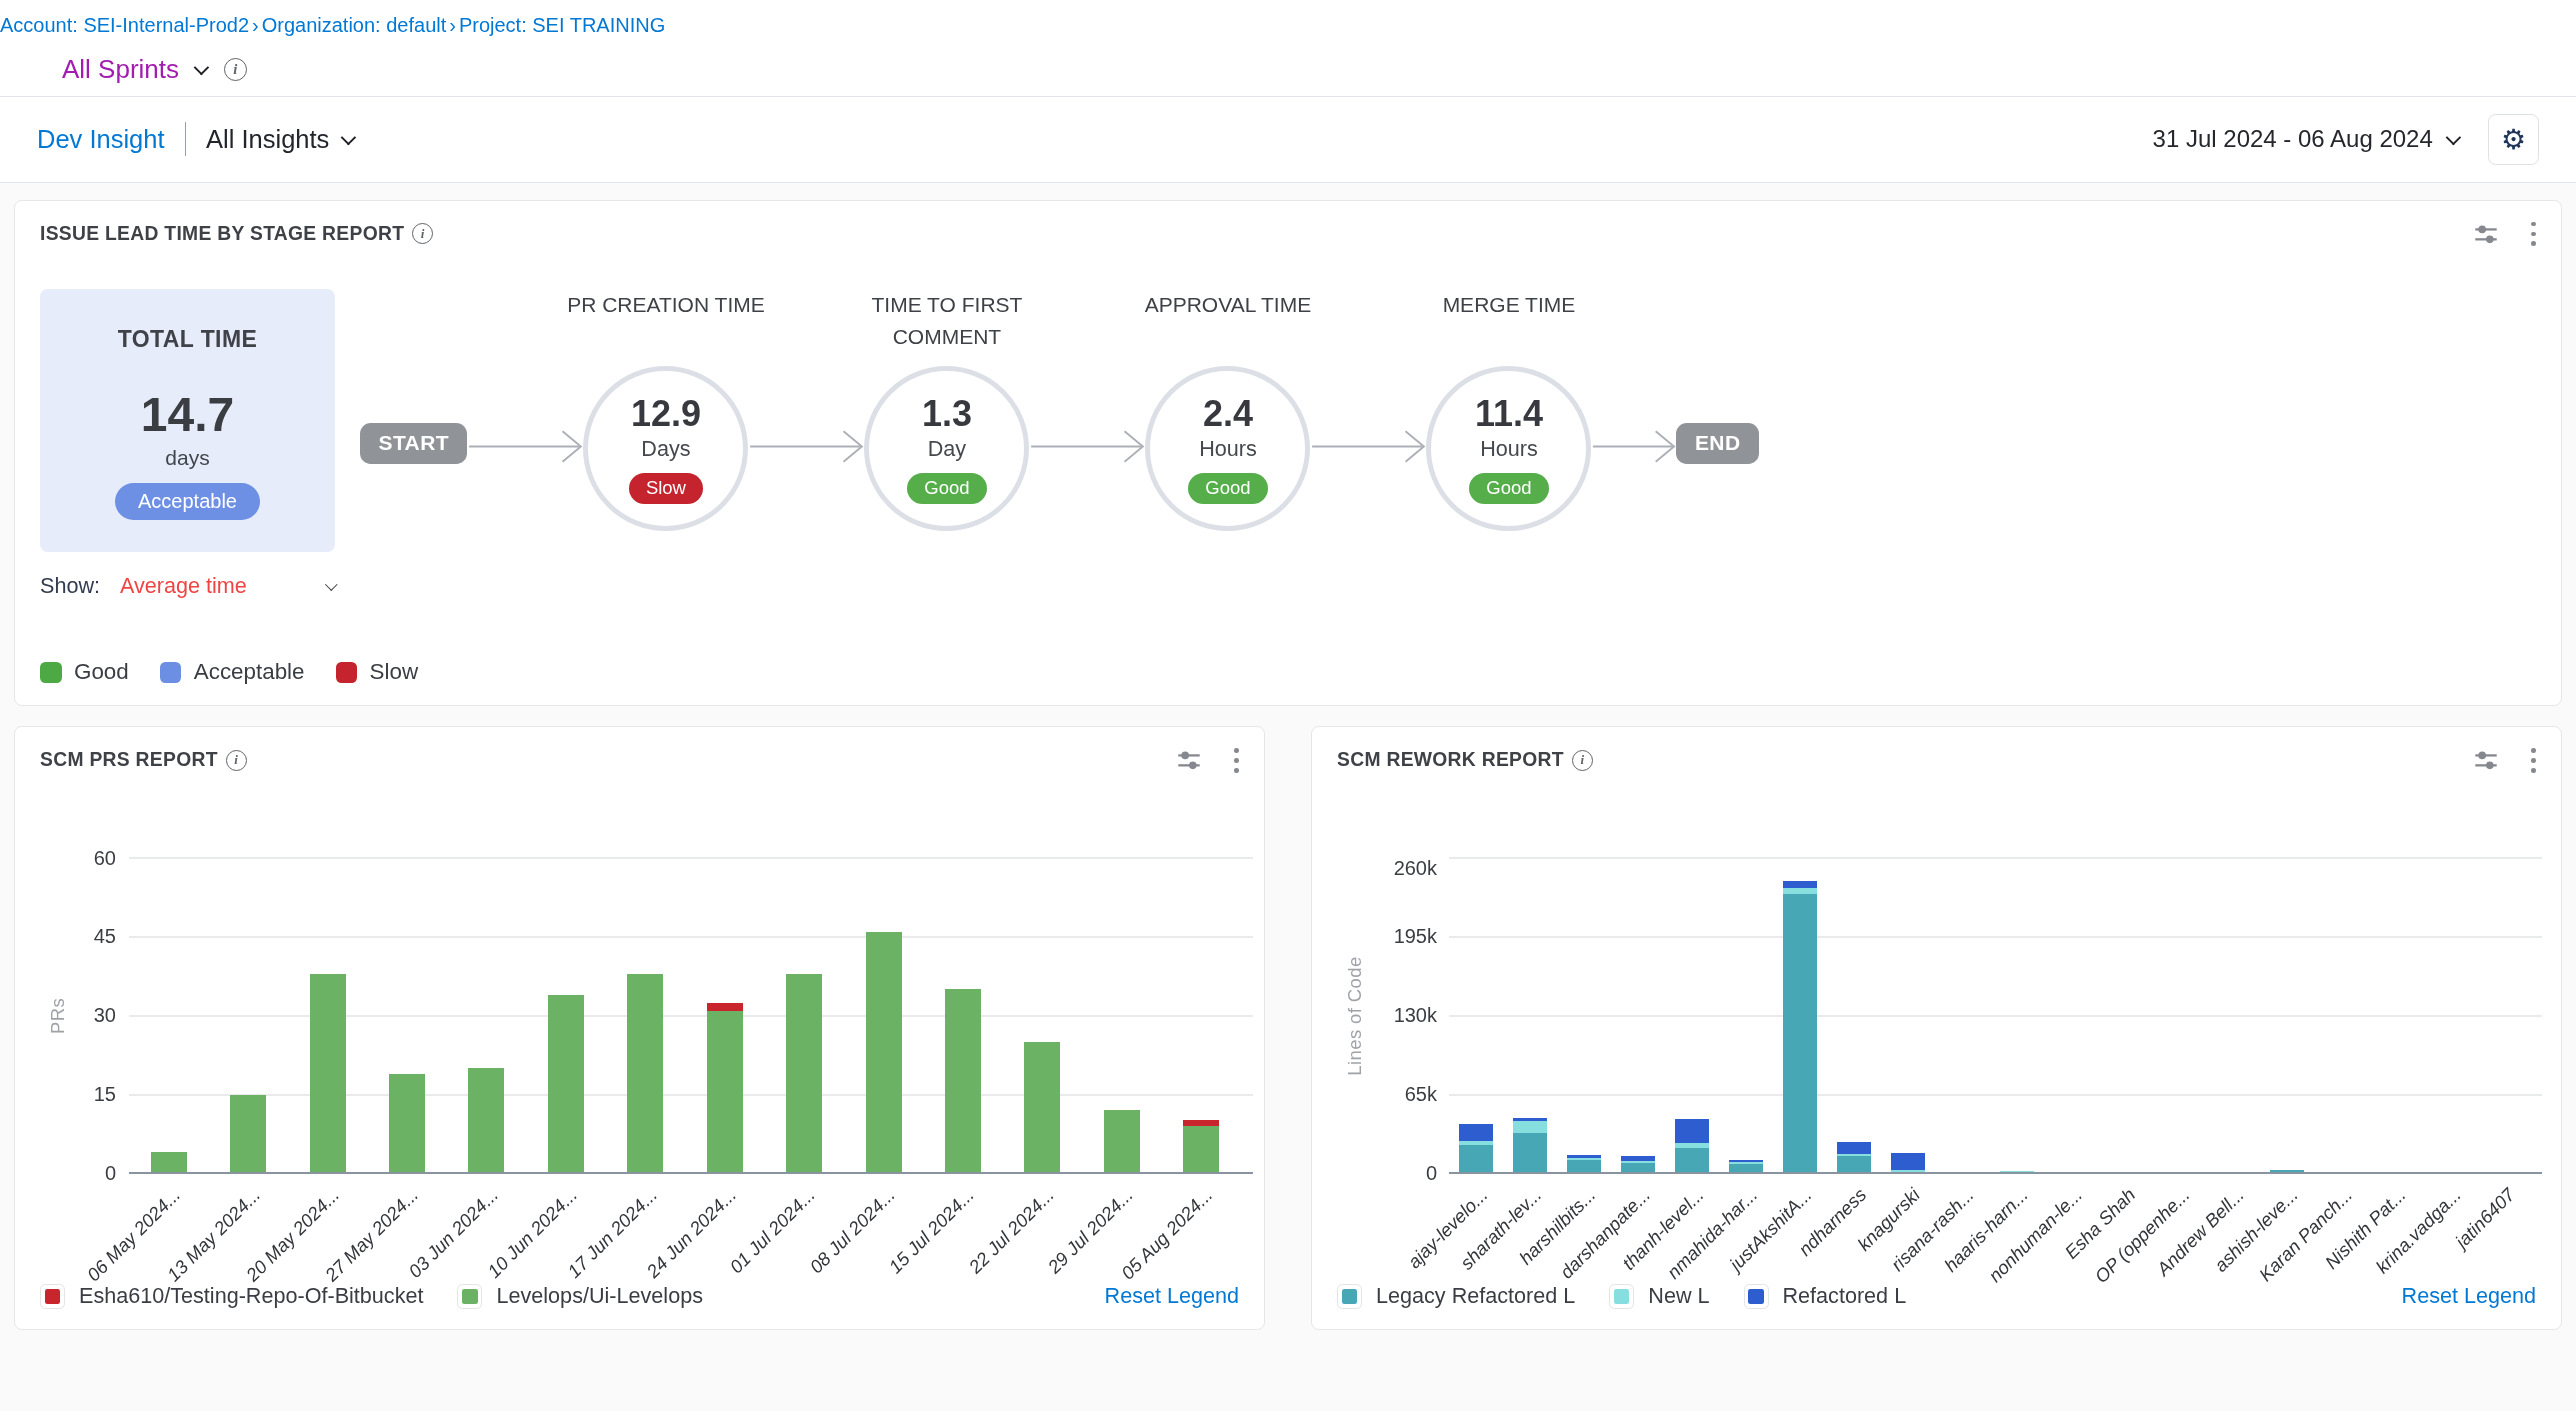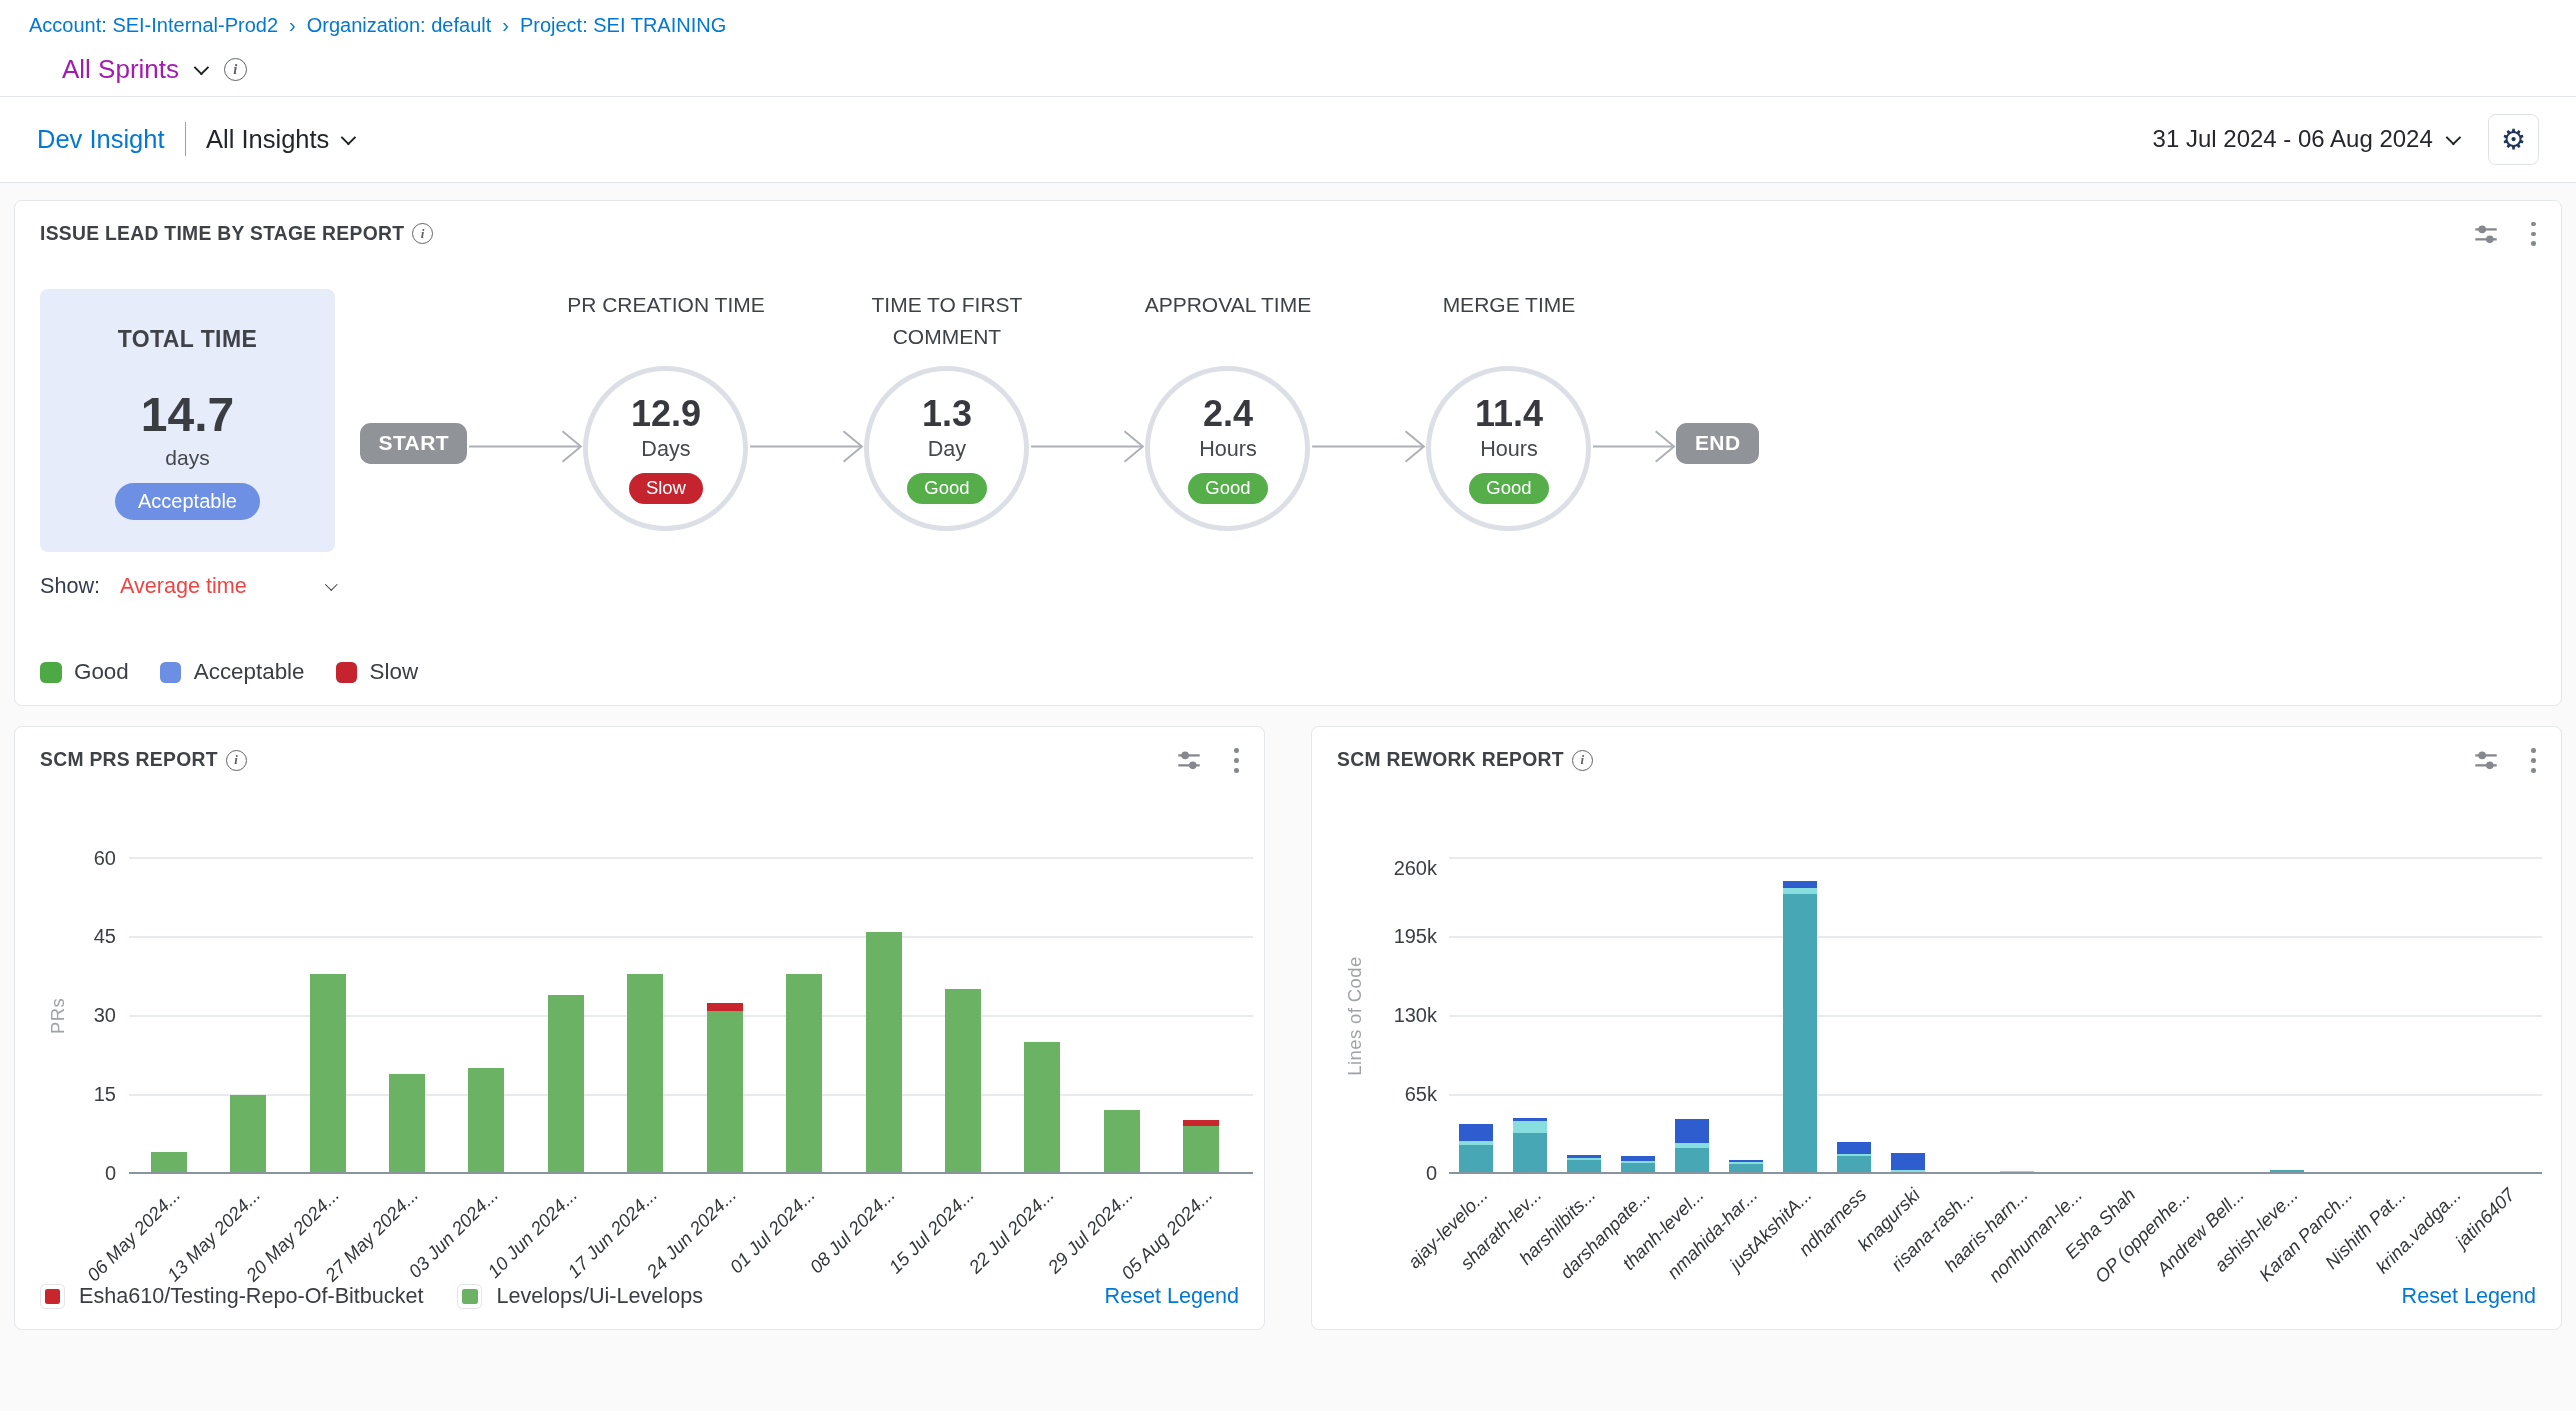--- a/index.html
+++ b/index.html
@@ -1,18 +1,18 @@
 <!DOCTYPE html>
 <html style="font-size:12.4px"><head>
 <meta charset="utf-8">
 <style>
   * { box-sizing: border-box; margin: 0; padding: 0; }
   html,body { width: 2576px; height: 1412px; background: #FAFAFB; font-family: "Liberation Sans", "DejaVu Sans", sans-serif; color: #22272B; }
   .topbar { background: #fff; border-bottom: 1.5px solid #E2E5E9; padding: 14px 0 10.8px 0; }
-  .breadcrumb { padding-left: 29px; font-size: 20px; display: flex; gap: 11px; align-items: flex-start; }
+  .breadcrumb { font-size: 20px; display: flex; gap: 3px; align-items: flex-start; }
   .breadcrumb a { color: #0278D5; text-decoration: none; cursor: pointer; }
   .crumb-sep { color: #0278D5; font-size: 20px; }
   .sprint-row { margin-top: 17px; padding-left: 62px; display: flex; align-items: center; gap: 17px; }
   .sprint-label { color: #a21caf; font-size: 26px; cursor: pointer; }
   .chev { display: inline-block; width: 10.8px; height: 10.8px; border-right: 2.3px solid #1f2126; border-bottom: 2.3px solid #1f2126; transform: rotate(45deg) ; margin-top: -4.6px; }
   .chev.small { width: 8.5px; height: 8.5px; border-width: 1.9px; }
   .info-icon { display: inline-flex; align-items: center; justify-content: center; width: 23px; height: 23px; border: 1.9px solid #5F6368; border-radius: 50%; color: #5F6368; font-size: 14.7px; font-weight: 700; font-family: "Liberation Serif", serif; font-style: italic; }
   .header2 { background: #fff; border-bottom: 1.5px solid #E2E5E9; height: 86px; display: flex; align-items: center; padding: 0 37px; }
   .dev-insight { color: #0278D5; font-size: 25.5px; cursor: pointer; }
   .vdiv { width: 1.5px; height: 34px; background: #9A9EA6; margin: 0 20px; }
@@ -388,18 +388,38 @@
           <div class="xlabel" style="right: 357px; top: 403px;">OP (oppenhe...</div>
           <div class="xlabel" style="right: 303px; top: 403px;">Andrew Bell...</div>
           <div class="bar-seg" title="Legacy Refactored L: ashish-leve..." style="left: 933px; width: 34px; top: 389px; height: 3.6px; background: rgb(72, 167, 180);"></div>
           <div class="xlabel" style="right: 249px; top: 403px;">ashish-leve...</div>
           <div class="xlabel" style="right: 195px; top: 403px;">Karan Panch...</div>
           <div class="xlabel" style="right: 141px; top: 403px;">Nishith Pat...</div>
           <div class="xlabel" style="right: 86px; top: 403px;">krina.vadga...</div>
           <div class="xlabel" style="right: 32px; top: 403px;">jatin6407</div>
         </div>
       <div class="chart-legend">
+        <span class="legend-items" style="display:flex;gap:34px;align-items:center;">
+            <span class="item">
+              <span class="lcheck">
+                <i style="background: rgb(72, 167, 180);"></i>
+              </span>
+              <span>Legacy Refactored L</span>
+            </span>
+            <span class="item">
+              <span class="lcheck">
+                <i style="background: rgb(135, 222, 223);"></i>
+              </span>
+              <span>New L</span>
+            </span>
+            <span class="item">
+              <span class="lcheck">
+                <i style="background: rgb(46, 93, 207);"></i>
+              </span>
+              <span>Refactored L</span>
+            </span>
+          </span>
         <a class="reset-link">Reset Legend</a>
       </div>
     </section>
   </div>
 </div>
 
 
 </body></html>

